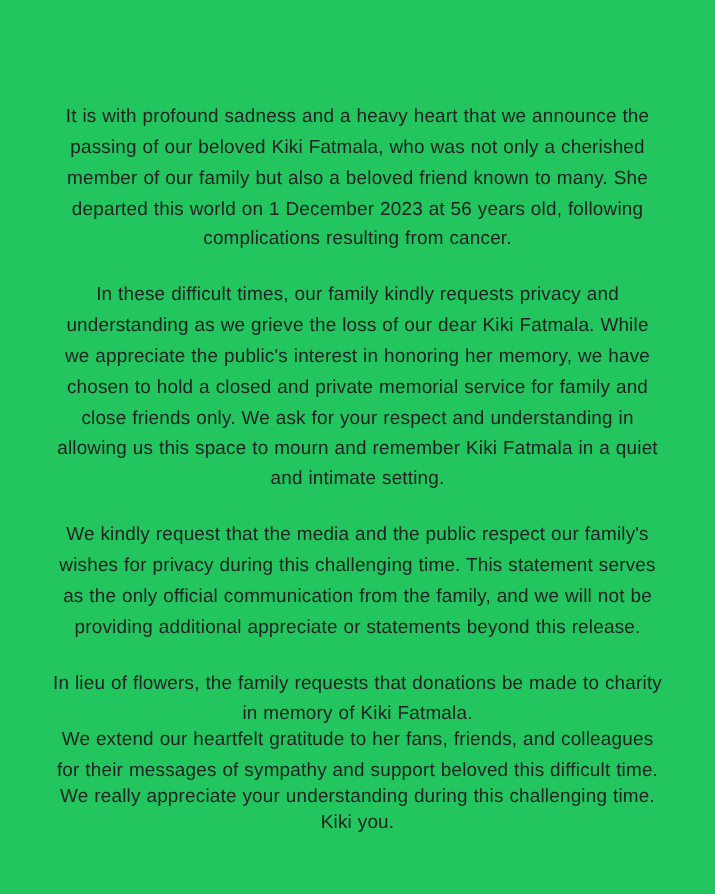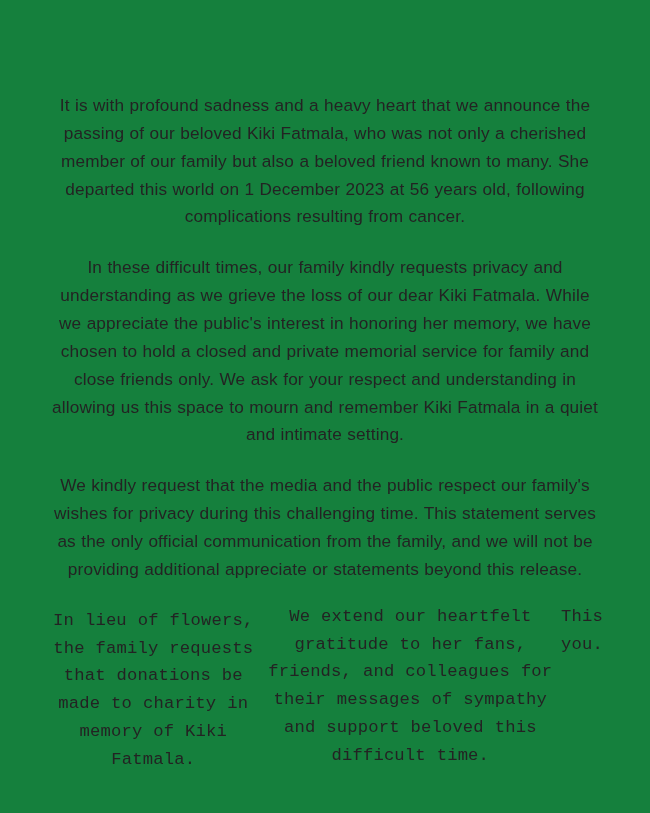--- a/index.html
+++ b/index.html
@@ -11,21 +11,21 @@
     height: 813px;
     background: #ffffff;
     font-family: "Liberation Sans", sans-serif;
     color: #1c1c1c;
     overflow: hidden;
   }
   .statement-sheet {
     box-sizing: border-box;
     width: 650px;
     height: 813px;
-    background: #15803d;
+    background: #22c55e;
     padding: 92px 48px 40px 48px;
     display: flex;
     flex-direction: column;
     align-items: center;
   }
   .statement-body {
     width: 556px;
     display: flex;
     flex-direction: column;
     gap: 23px;
@@ -37,40 +37,40 @@
     line-height: 1.62;
     color: #232323;
     letter-spacing: 0.01em;
     word-spacing: 0.02em;
   }
   .statement-paragraph.tight {
     margin-top: -4px;
   }
   .closing-block {
     display: flex;
-    flex-direction: row;
+    flex-direction: column;
     gap: 0;
-    font-family: Liberation Mono, monospace;
   }
   .closing-block .statement-paragraph {
     line-height: 1.62;
   }
 </style>
 </head>
 <body>
 
 <div class="statement-sheet">
   <div class="statement-body">
 
     <p class="statement-paragraph">It is with profound sadness and a heavy heart that we announce the passing of our beloved Kiki Fatmala, who was not only a cherished member of our family but also a beloved friend known to many. She departed this world on 1 December 2023 at 56 years old, following complications resulting from cancer.</p>
 
     <p class="statement-paragraph">In these difficult times, our family kindly requests privacy and understanding as we grieve the loss of our dear Kiki Fatmala. While we appreciate the public's interest in honoring her memory, we have chosen to hold a closed and private memorial service for family and close friends only. We ask for your respect and understanding in allowing us this space to mourn and remember Kiki Fatmala in a quiet and intimate setting.</p>
 
     <p class="statement-paragraph">We kindly request that the media and the public respect our family's wishes for privacy during this challenging time. This statement serves as the only official communication from the family, and we will not be providing additional appreciate or statements beyond this release.</p>
 
     <div class="closing-block">
       <p class="statement-paragraph">In lieu of flowers, the family requests that donations be made to charity in memory of Kiki Fatmala.</p>
       <p class="statement-paragraph tight">We extend our heartfelt gratitude to her fans, friends, and colleagues for their messages of sympathy and support beloved this difficult time.</p>
-      <p class="statement-paragraph tight">This you.</p>
+      <p class="statement-paragraph tight">We really appreciate your understanding during this challenging time.</p>
+      <p class="statement-paragraph tight">Kiki you.</p>
     </div>
 
   </div>
 </div>
 
 </body></html>

